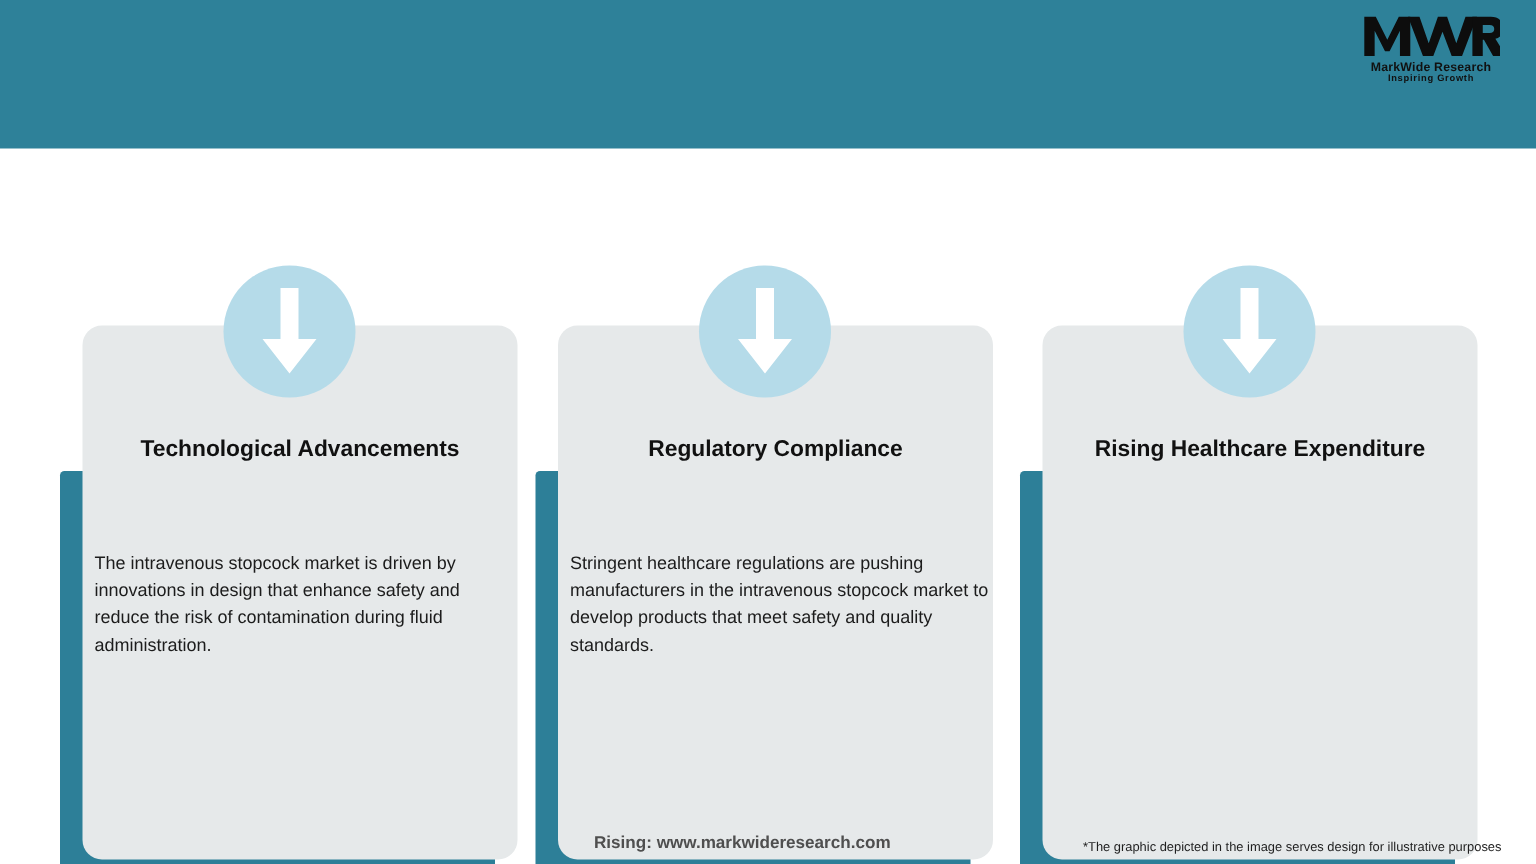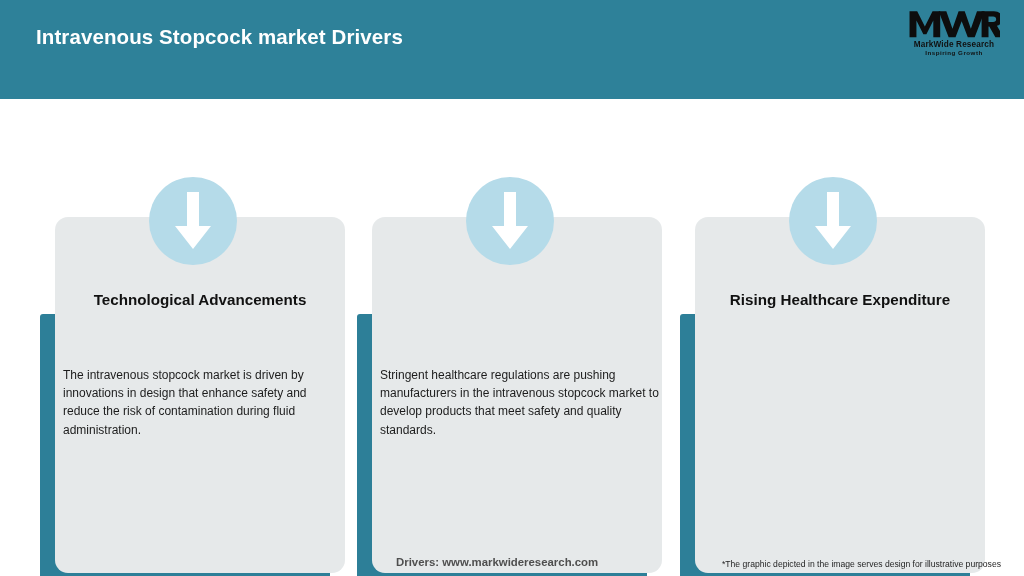--- a/index.html
+++ b/index.html
@@ -173,21 +173,20 @@
     color: #1f1f1f;
     white-space: nowrap;
   }
 </style>
 </head>
 <body>
 
 <div class="slide">
 
   <div class="header-band">
-    <div class="header-title">Intravenous Stopcock market Drivers</div>
 
     <div class="logo">
       <svg class="logo-mark" viewBox="0 0 120 40" aria-hidden="true">
         <g fill="#0d0d0d">
           <polygon points="2,38 2,4 12,4 22,24 32,4 42,4 42,38 33,38 33,16 24,34 20,34 11,16 11,38"></polygon>
           <polygon points="40,4 50,4 58,27 66,4 74,4 82,27 90,4 100,4 87,38 78,38 70,17 62,38 53,38"></polygon>
           <path d="M96,4 h16 c7,0 11,4 11,10 c0,5 -3,8 -7,9 l9,15 h-11 l-8,-14 h-1 v14 h-9 z M105,11 v7 h6 c2.5,0 4,-1.2 4,-3.5 c0,-2.3 -1.5,-3.5 -4,-3.5 z"></path>
         </g>
       </svg>
       <div class="logo-name">MarkWide Research</div>
@@ -210,32 +209,33 @@
     </div>
 
     <div class="card-wrap c1">
       <div class="card-shadow"></div>
       <div class="card-panel"></div>
       <div class="card-badge">
         <svg viewBox="0 0 40 58" aria-hidden="true">
           <polygon fill="#ffffff" points="14,0 26,0 26,34 38,34 20,57 2,34 14,34"></polygon>
         </svg>
       </div>
+      <div class="card-heading">Regulatory Compliance</div>
       <div class="card-body">Stringent healthcare regulations are pushing manufacturers in the intravenous stopcock market to develop products that meet safety and quality standards.</div>
     </div>
 
     <div class="card-wrap c2">
       <div class="card-shadow"></div>
       <div class="card-panel"></div>
       <div class="card-badge">
         <svg viewBox="0 0 40 58" aria-hidden="true">
           <polygon fill="#ffffff" points="14,0 26,0 26,34 38,34 20,57 2,34 14,34"></polygon>
         </svg>
       </div>
       <div class="card-heading">Rising Healthcare Expenditure</div>
     </div>
 
   </div>
 
-  <div class="footer-source">Drivers: www.markwideresearch.com</div>
+  <div class="footer-source">Rising: www.markwideresearch.com</div>
   <div class="footer-note">*The graphic depicted in the image serves design for illustrative purposes</div>
 
 </div>
 
 </body></html>

